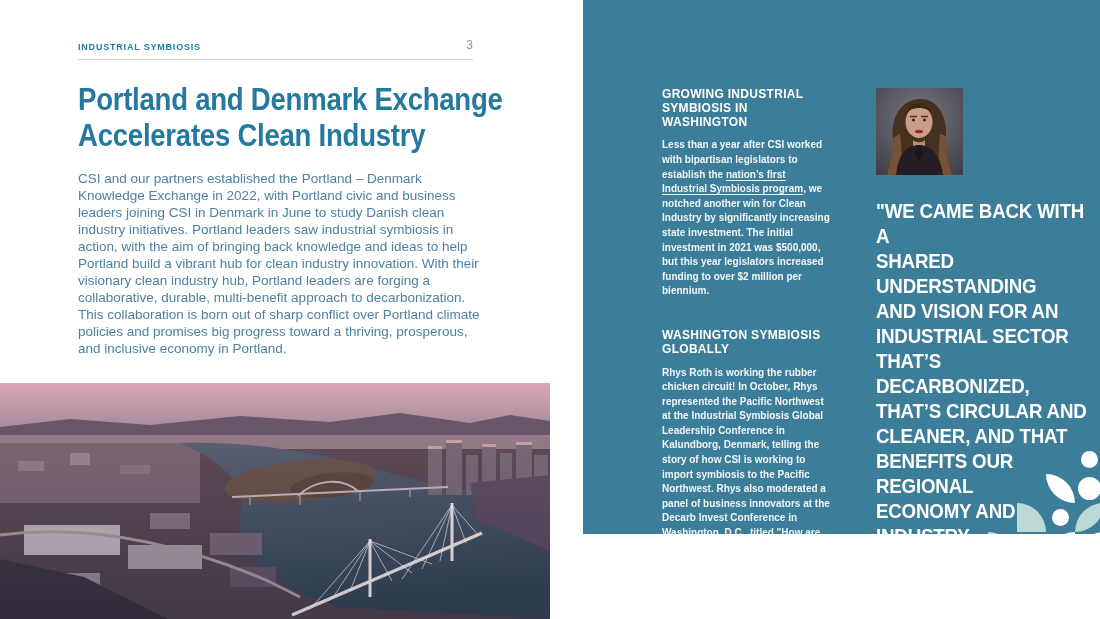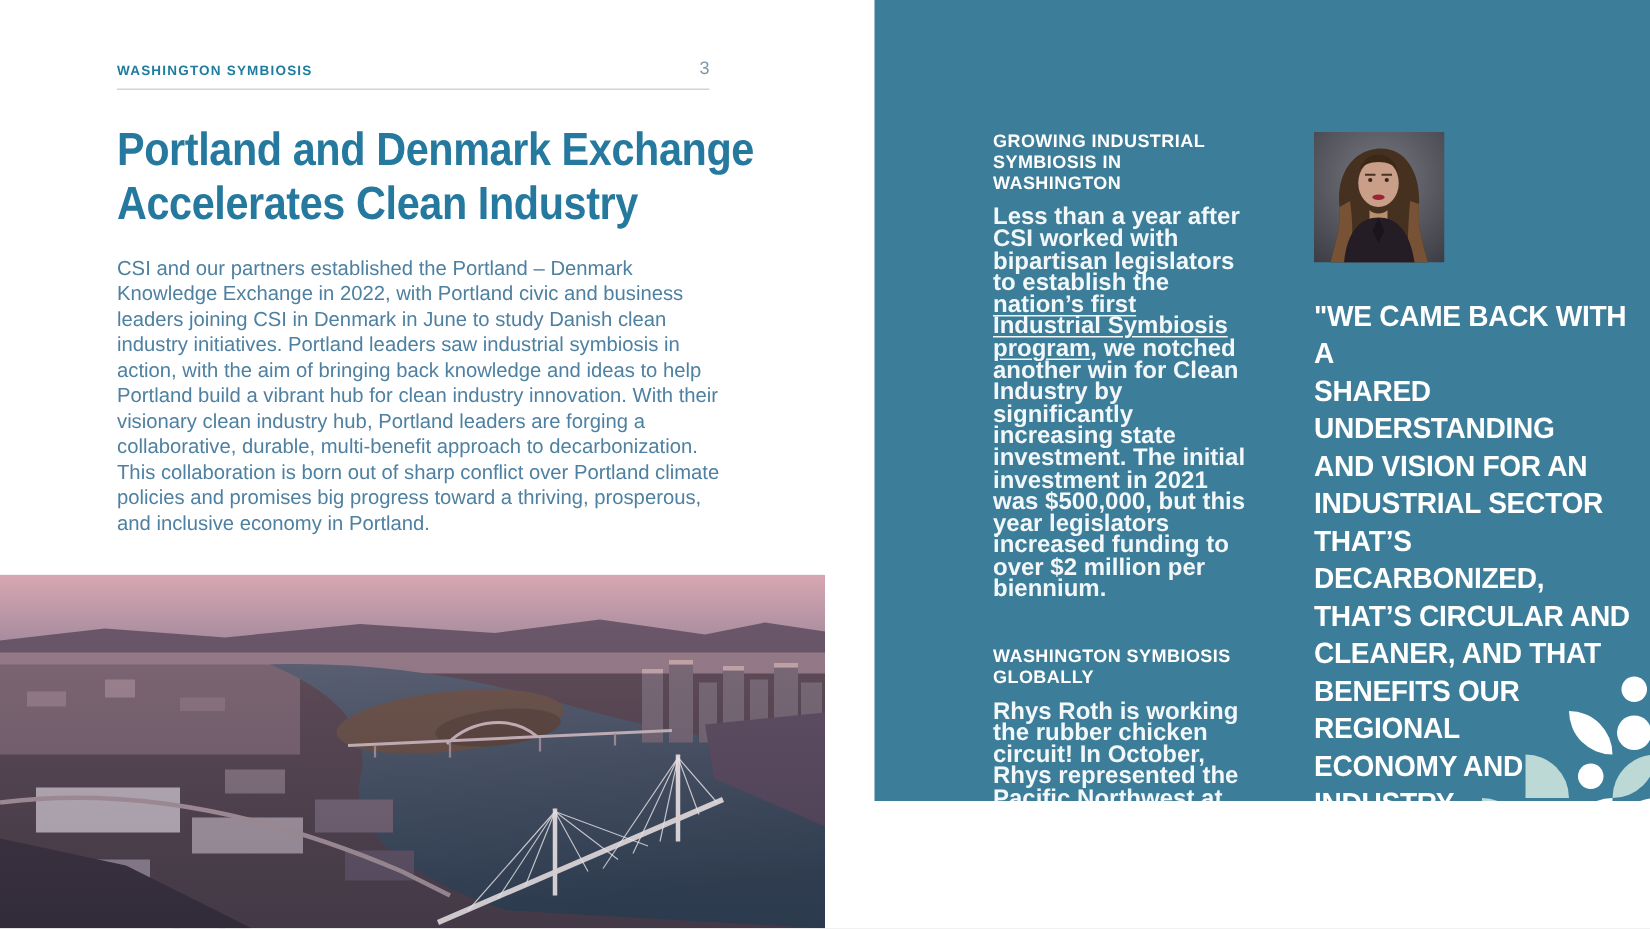--- a/index.html
+++ b/index.html
@@ -32,21 +32,21 @@
   
   .right-page{
     position:absolute;left:550px;top:0;width:550px;height:534px;
     background:var(--panel_bg,#3c7d99);overflow:hidden;color:#fff;margin-left:33px;
   }
   .col1{position:absolute;left:79px;top:88px;width:171px;}
   .col1 h3{
     margin:0 0 9px 0;font-size:12px;line-height:13.8px;font-weight:700;
     letter-spacing:0.3px;color:#fff;
   }
-  .col1 p{margin:0;font-size:16px;line-height:14.6px;font-weight:700;color:#f2f7f9;}
+  .col1 p{margin:0;font-size:10px;line-height:14.6px;font-weight:700;color:#f2f7f9;}
   .section-2{margin-top:30px;}
   .inline-link{text-decoration:underline;text-underline-offset:2px;cursor:pointer;}
   .col2{position:absolute;left:293px;top:88px;width:240px;}
   .portrait{width:87px;height:87px;display:block;}
   .quote-text{
     margin:24px 0 0 0;font-size:19.5px;line-height:25px;font-weight:700;
     letter-spacing:-0.2px;color:#fff;white-space:pre-line;
     transform:scaleX(0.96);transform-origin:left top;width:232px;
   }
   
@@ -54,21 +54,21 @@
   .tile{position:absolute;}
 </style>
 </head>
 <body>
 
 <div class="canvas">
 
   <div class="left-page">
 
     <div class="page-header">
-      <span class="label">WASHINGTON SYMBIOSIS</span>
+      <span class="label">INDUSTRIAL SYMBIOSIS</span>
       <span class="pagenum">3</span>
     </div>
 
     <h1 class="article-title">Portland and Denmark Exchange
 Accelerates Clean Industry</h1>
 
     <p class="article-body">CSI and our partners established the Portland – Denmark Knowledge Exchange in 2022, with Portland civic and business leaders joining CSI in Denmark in June to study Danish clean industry initiatives. Portland leaders saw industrial symbiosis in action, with the aim of bringing back knowledge and ideas to help Portland build a vibrant hub for clean industry innovation. With their visionary clean industry hub, Portland leaders are forging a collaborative, durable, multi-benefit approach to decarbonization. This collaboration is born out of sharp conflict over Portland climate policies and promises big progress toward a thriving, prosperous, and inclusive economy in Portland.</p>
 
     <div class="photo-wrap">
       <svg width="550" height="236" viewBox="0 0 550 236" preserveAspectRatio="none">

